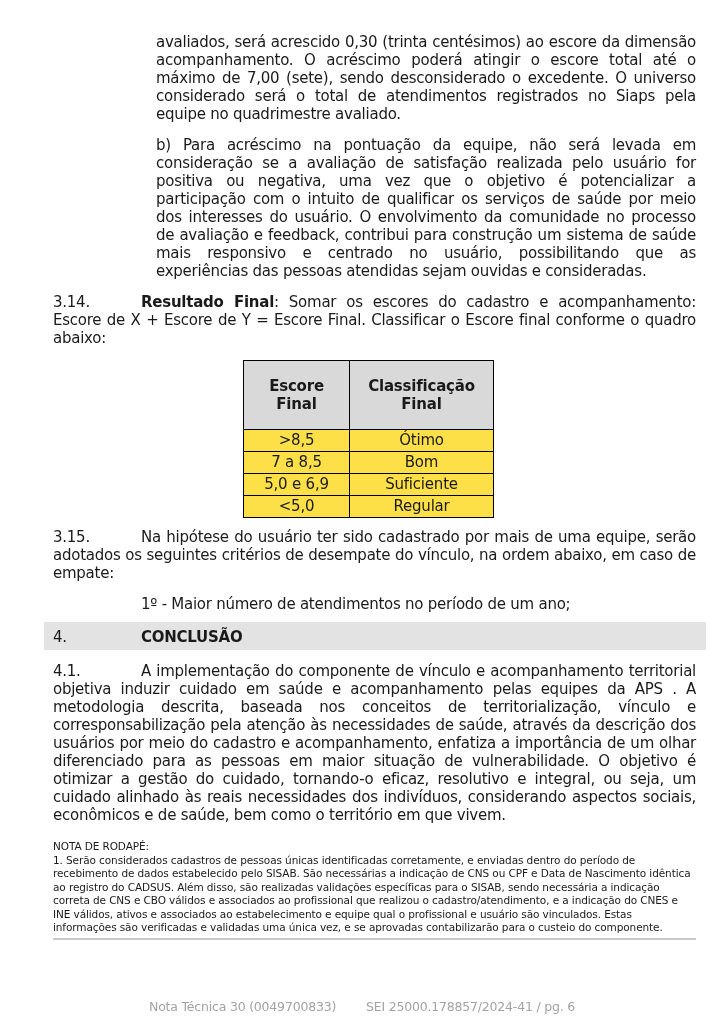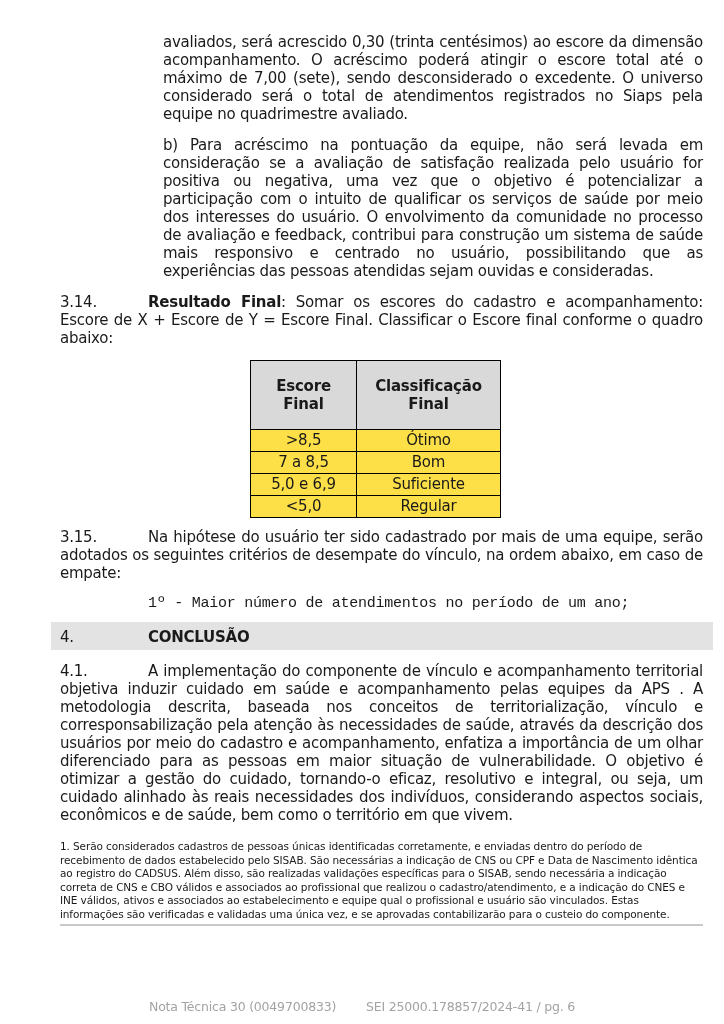--- a/index.html
+++ b/index.html
@@ -10,21 +10,21 @@
     font-family:"DejaVu Sans","Liberation Sans",sans-serif;
   }
   .page {
     position:relative;
     width:724px; height:1024px;
     overflow:hidden;
     background:#ffffff;
   }
   .content {
     position:absolute;
-    left:60px; top:33px;
+    left:53px; top:33px;
     width:643px;
   }
   .para {
     margin:0 0 13px 0;
     font-size:15px;
     line-height:18px;
     letter-spacing:-0.25px;
     text-align:justify;
   }
   .indent { margin-left:103px; }
@@ -57,21 +57,20 @@
     line-height:19px;
     background:#fde047;
   }
 
   .tie-list { margin:2px 0 2px 0; }
   .tie-item {
     margin:0 0 9px 88px;
     font-size:15px;
     line-height:18px;
     letter-spacing:-0.25px;
-    font-family:Liberation Mono, monospace;
   }
 
   .section-band {
     background:#e3e3e3;
     margin:2px 0 12px -9px;
     padding:6px 0 4px 9px;
     width:653px;
     font-size:15px;
     line-height:18px;
     letter-spacing:-0.25px;
@@ -146,20 +145,21 @@
 
     <div class="tie-list">
       <div class="tie-item">1º - Maior número de atendimentos no período de um ano;</div>
     </div>
 
     <div class="section-band"><span class="item-num">4.</span><span class="section-title">CONCLUSÃO</span></div>
 
     <p class="para"><span class="item-num">4.1.</span><span>A implementação do componente de vínculo e acompanhamento territorial objetiva induzir cuidado em saúde e acompanhamento pelas equipes da APS . A metodologia descrita, baseada nos conceitos de territorialização, vínculo e corresponsabilização pela atenção às necessidades de saúde, através da descrição dos usuários por meio do cadastro e acompanhamento, enfatiza a importância de um olhar diferenciado para as pessoas em maior situação de vulnerabilidade. O objetivo é otimizar a gestão do cuidado, tornando-o eficaz, resolutivo e integral, ou seja, um cuidado alinhado às reais necessidades dos indivíduos, considerando aspectos sociais, econômicos e de saúde, bem como o território em que vivem.</span></p>
 
     <div class="footnotes">
+      <p class="fn">NOTA DE RODAPÉ:</p>
       <p class="fn">1. Serão considerados cadastros de pessoas únicas identificadas corretamente, e enviadas dentro do período de recebimento de dados estabelecido pelo SISAB. São necessárias a indicação de CNS ou CPF e Data de Nascimento idêntica ao registro do CADSUS. Além disso, são realizadas validações específicas para o SISAB, sendo necessária a indicação correta de CNS e CBO válidos e associados ao profissional que realizou o cadastro/atendimento, e a indicação do CNES e INE válidos, ativos e associados ao estabelecimento e equipe qual o profissional e usuário são vinculados. Estas informações são verificadas e validadas uma única vez, e se aprovadas contabilizarão para o custeio do componente.</p>
     </div>
 
   </div>
 
   <div class="page-footer">
     <span>Nota Técnica 30 (0049700833)</span>
     <span>SEI 25000.178857/2024-41 / pg. 6</span>
   </div>
 </div>

